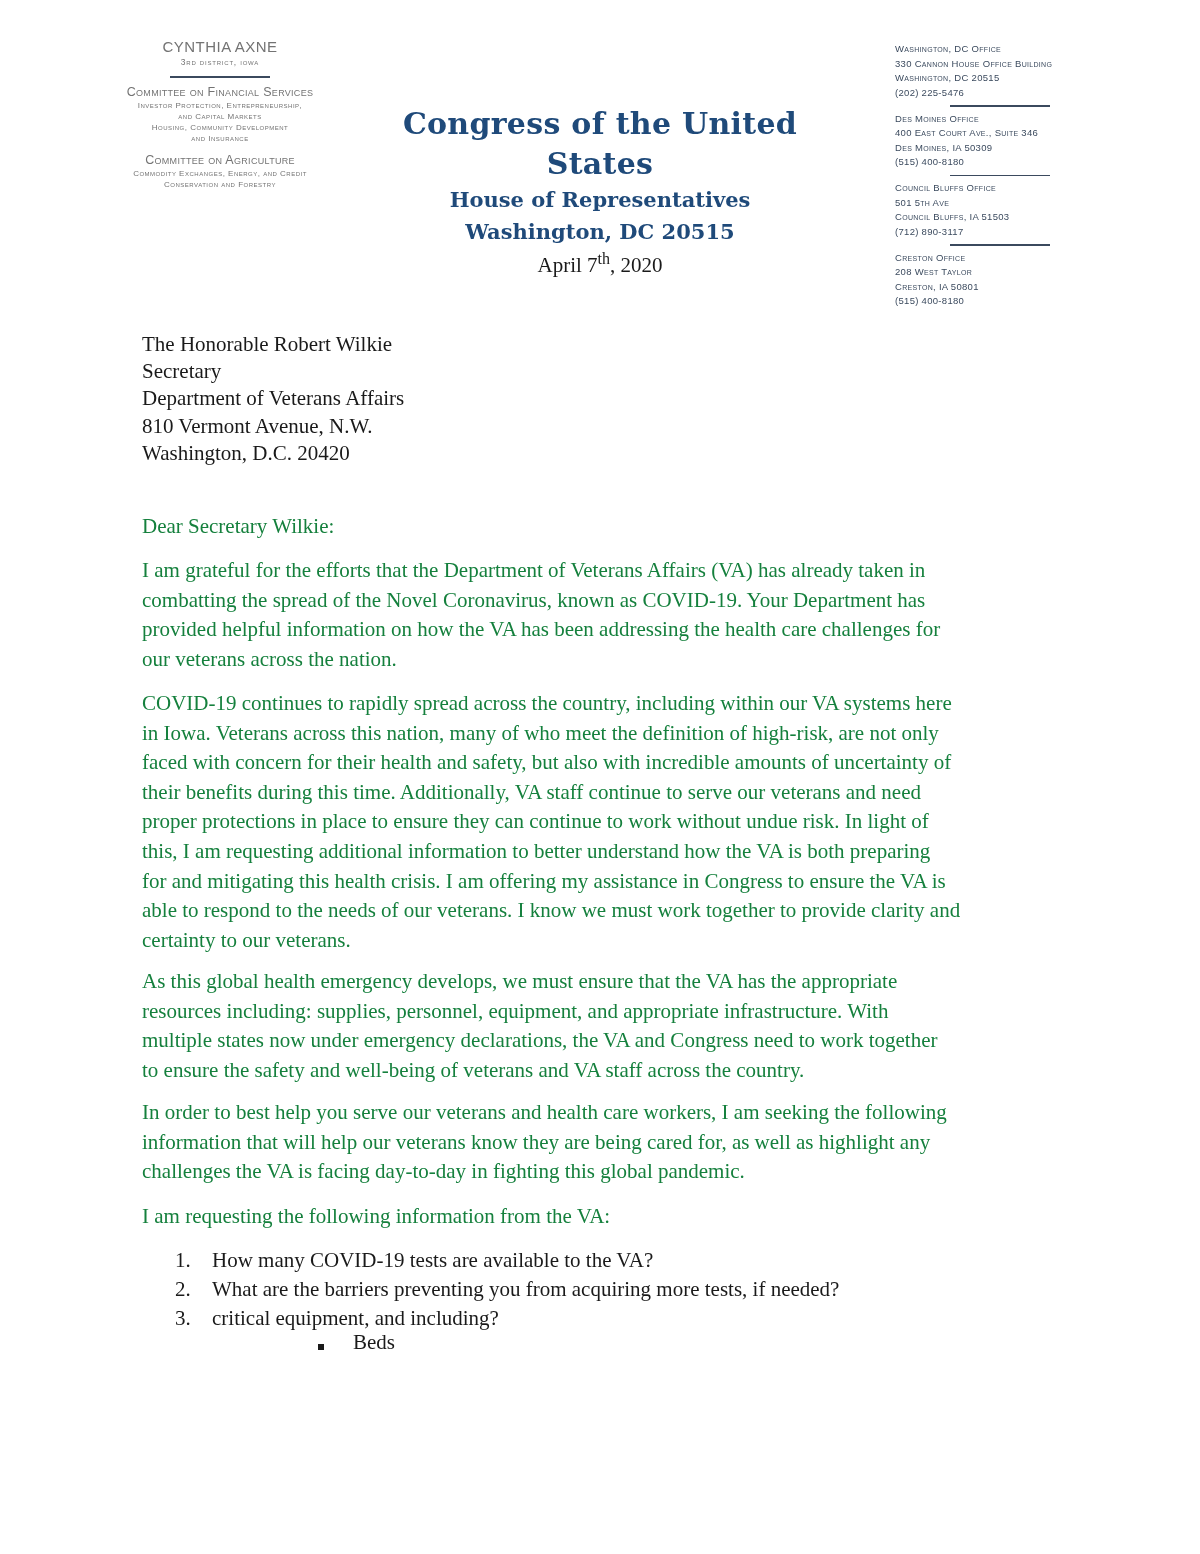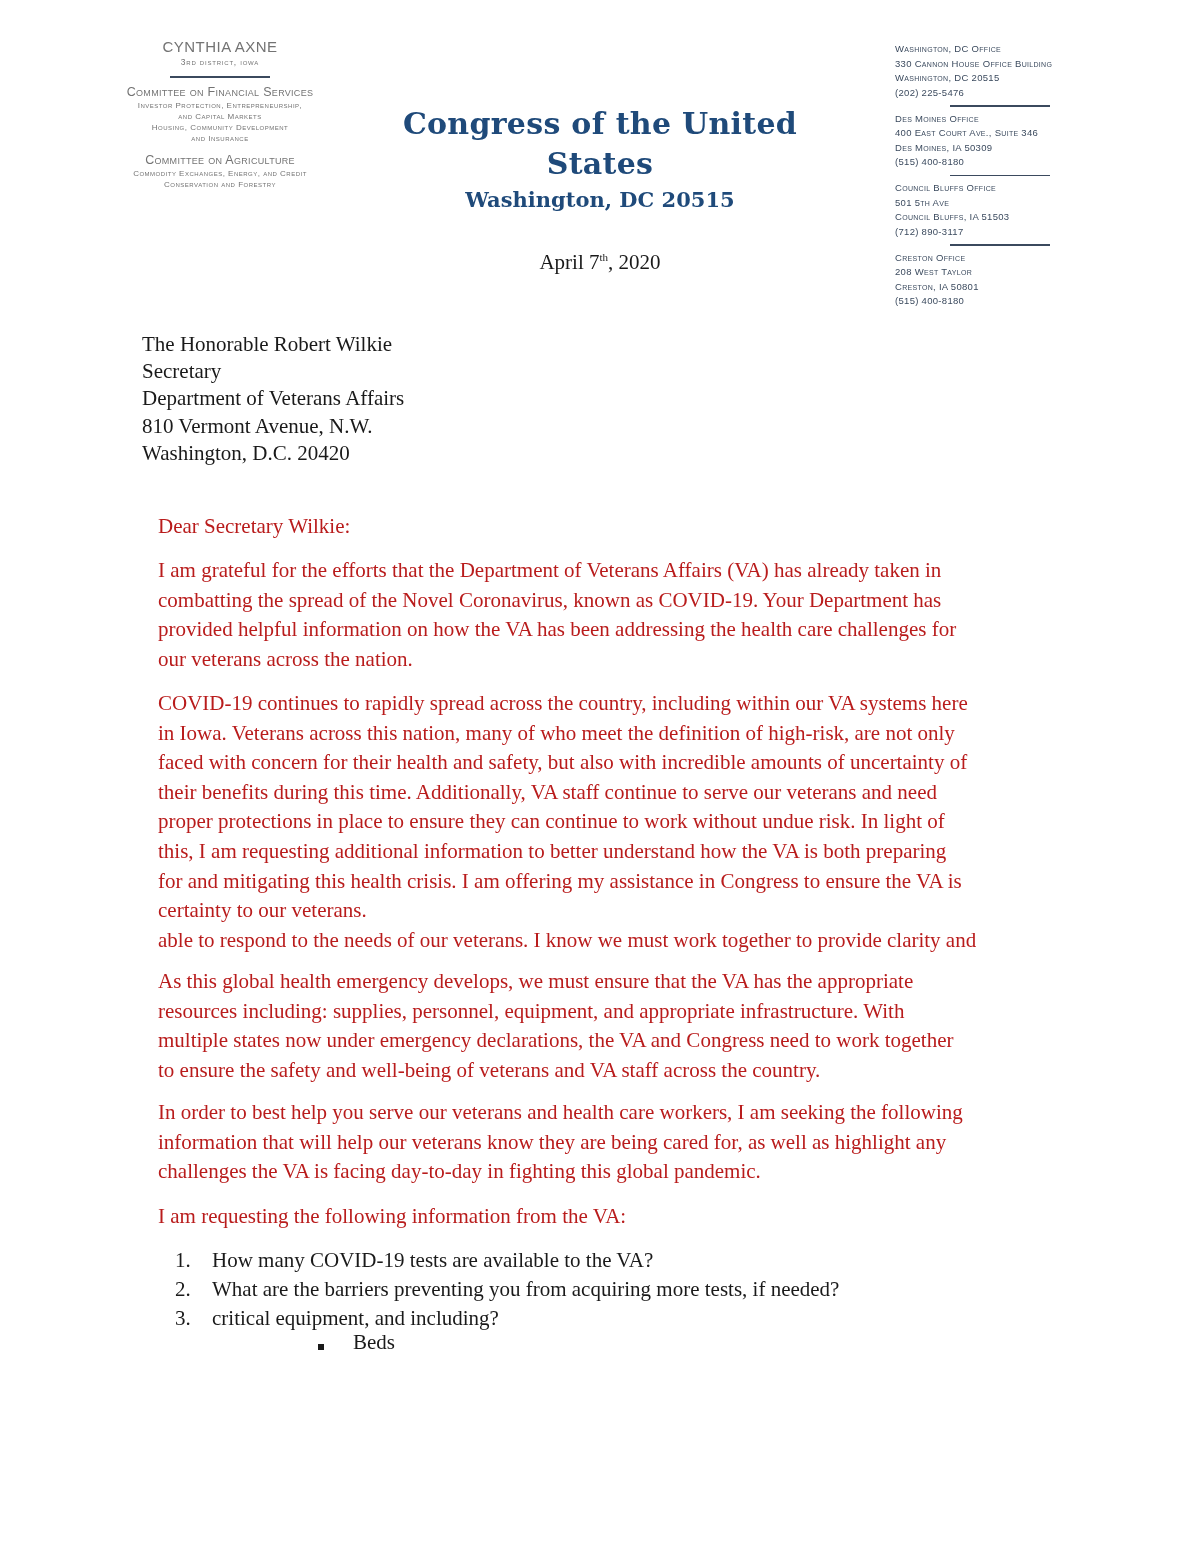--- a/index.html
+++ b/index.html
@@ -14,31 +14,31 @@
   .lh-committee { font-size: 12.5px; font-variant: small-caps; letter-spacing: 0.3px; line-height: 16px; }
   .lh-sub { font-size: 8px; font-variant: small-caps; letter-spacing: 0.5px; line-height: 11px; }
   .lh-gap { height: 8px; }
 
   
   .lh-center { left: 370px; top: 104px; width: 460px; text-align: center; font-family: "DejaVu Serif", serif; color: #1f4a7a; font-weight: bold; }
   .lh-congress { font-size: 30px; line-height: 40px; letter-spacing: 0.3px; }
   .lh-house { font-size: 21px; line-height: 32px; }
   .lh-city { font-size: 21px; line-height: 32px; }
   .date { left: 370px; top: 250px; width: 460px; text-align: center; font-family: "Liberation Serif", serif; font-size: 21px; color: #1a1a1a; }
-  .date sup { font-size: 11px; }
+  .date sup { font-size: 16px; }
 
   
   .lh-right { left: 895px; top: 42px; width: 210px; text-align: left; font-family: "Liberation Sans", sans-serif; color: #3b4a5e; font-size: 9.5px; line-height: 14.5px; font-variant: small-caps; letter-spacing: 0.3px; }
   .office-rule { width: 100px; height: 1.5px; background: #3b4a5e; margin: 5px auto 5px; }
 
   
   .addressee { left: 142px; top: 331px; font-family: "Liberation Serif", serif; font-size: 21px; line-height: 27.2px; }
 
   
-  .body-text { left: 142px; width: 930px; font-family: "Liberation Serif", serif; font-size: 21px; line-height: 29.6px; color: #b91c1c; margin-left: 16px; }
+  .body-text { left: 142px; width: 930px; font-family: "Liberation Serif", serif; font-size: 21px; line-height: 29.6px; color: #15803d; }
   .salutation { top: 512px; }
   .para { white-space: nowrap; }
   .p1 { top: 556px; }
   .p2 { top: 689px; }
   .p3 { top: 967px; }
   .p4 { top: 1098px; }
   .p5 { top: 1202px; }
 
   .list { left: 142px; top: 1246px; font-family: "Liberation Serif", serif; font-size: 21px; line-height: 29px; }
   .li { position: relative; padding-left: 70px; }
@@ -59,20 +59,21 @@
   <div class="lh-sub">Housing, Community Development</div>
   <div class="lh-sub">and Insurance</div>
   <div class="lh-gap"></div>
   <div class="lh-committee">Committee on Agriculture</div>
   <div class="lh-sub">Commodity Exchanges, Energy, and Credit</div>
   <div class="lh-sub">Conservation and Forestry</div>
 </div>
 
 <div class="abs lh-center">
   <div class="lh-congress">Congress of the United States</div>
+  <div class="lh-house">House of Representatives</div>
   <div class="lh-city">Washington, DC 20515</div>
 </div>
 
 <div class="abs date"><span>April 7</span><sup>th</sup><span>, 2020</span></div>
 
 <div class="abs lh-right">
   <div>
     <div>Washington, DC Office</div>
     <div>330 Cannon House Office Building</div>
     <div>Washington, DC 20515</div>
@@ -119,22 +120,22 @@
 </div>
 
 <div class="abs body-text para p2">
   <div>COVID-19 continues to rapidly spread across the country, including within our VA systems here</div>
   <div>in Iowa. Veterans across this nation, many of who meet the definition of high-risk, are not only</div>
   <div>faced with concern for their health and safety, but also with incredible amounts of uncertainty of</div>
   <div>their benefits during this time. Additionally, VA staff continue to serve our veterans and need</div>
   <div>proper protections in place to ensure they can continue to work without undue risk. In light of</div>
   <div>this, I am requesting additional information to better understand how the VA is both preparing</div>
   <div>for and mitigating this health crisis. I am offering my assistance in Congress to ensure the VA is</div>
+  <div>able to respond to the needs of our veterans. I know we must work together to provide clarity and</div>
   <div>certainty to our veterans.</div>
-  <div>able to respond to the needs of our veterans. I know we must work together to provide clarity and</div>
 </div>
 
 <div class="abs body-text para p3">
   <div>As this global health emergency develops, we must ensure that the VA has the appropriate</div>
   <div>resources including: supplies, personnel, equipment, and appropriate infrastructure. With</div>
   <div>multiple states now under emergency declarations, the VA and Congress need to work together</div>
   <div>to ensure the safety and well-being of veterans and VA staff across the country.</div>
 </div>
 
 <div class="abs body-text para p4">

